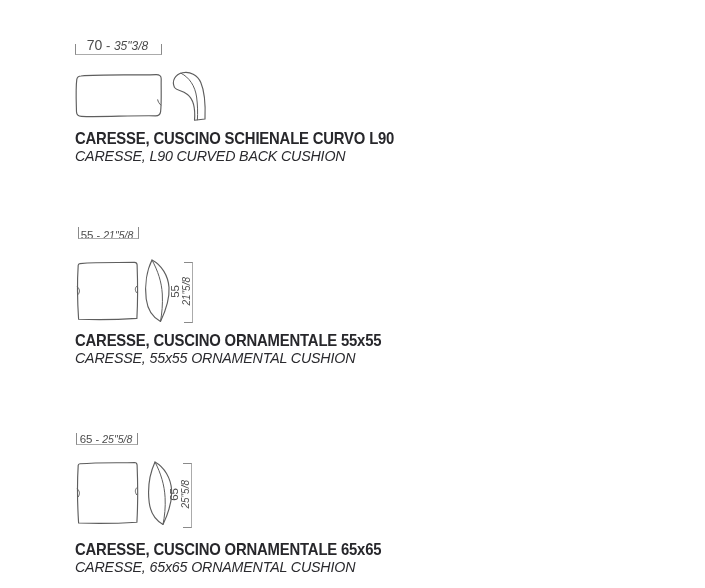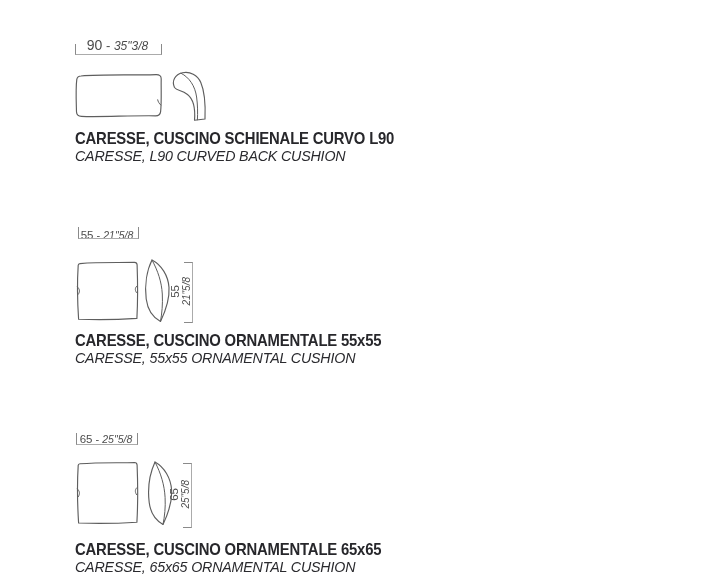--- a/index.html
+++ b/index.html
@@ -37,21 +37,21 @@
                 stroke-linecap:round;stroke-linejoin:round;}
   svg.draw path.seam{stroke-width:1;}
 </style>
 </head>
 <body>
 
 <div id="canvas">
 
   <div class="abs" style="left:0;top:0;width:705px;height:195px;">
     <div class="abs hdim-text" style="left:75px;top:37px;width:85px;">
-      <span class="dim-cm">90</span><span class="dim-sep"> - </span><span class="dim-in">35"3/8</span>
+      <span class="dim-cm">70</span><span class="dim-sep"> - </span><span class="dim-in">35"3/8</span>
     </div>
     <div class="abs hdim-line" style="left:75px;top:44px;width:85px;height:10px;"></div>
 
     <svg class="abs draw" style="left:74px;top:72px;" width="90" height="47" viewBox="0 0 90 47">
       <path d="M 7 4 C 28 2.2 55 3.4 82 2.6 C 85.5 2.5 87.3 4 87.2 7 C 87 18 87.7 30 86.6 39.6 C 86.3 42.6 84.6 43.8 81.6 43.8 C 56 43.4 28 45.2 7.4 44.4 C 4.2 44.3 2.6 42.8 2.5 39.8 C 2.2 29 1.6 16 2.8 7.4 C 3.2 5 4.6 4.1 7 4 Z"></path>
       <path class="seam" d="M 86.8 33 C 85 31.4 84.1 29.8 83.7 27.8"></path>
     </svg>
 
     <svg class="abs draw" style="left:169px;top:70px;" width="40" height="52" viewBox="0 0 40 52">
       <path d="M 5.5 17.5 C 2.5 11 6 4.5 13.5 2.8 C 21 1.2 28.5 5 31.8 12.5 C 35.4 20.8 36.6 34 36 49 L 25.5 50.2 C 26.4 39 24.8 29.5 18.5 24.5 C 12.5 19.8 8 21 5.5 17.5 Z"></path>

